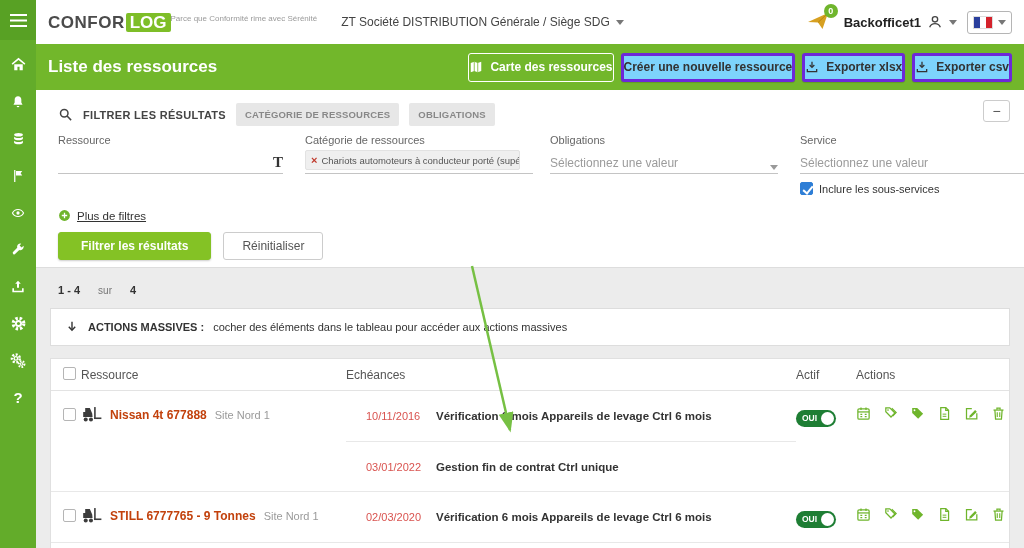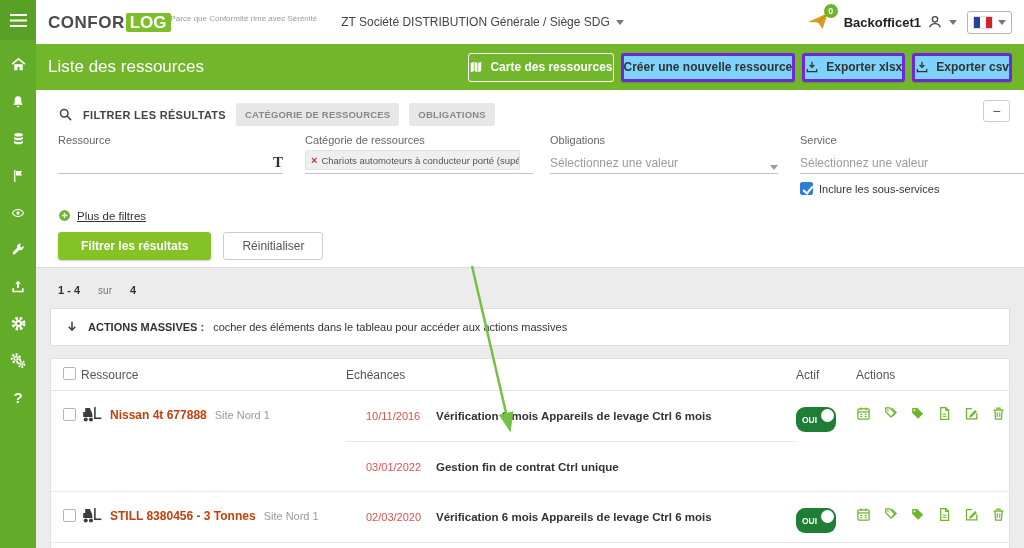--- a/index.html
+++ b/index.html
@@ -32,21 +32,21 @@
   .notif-badge { position:absolute; top:-5px; right:-4px; background:#6fb52c; color:#fff; font-size:9px; font-weight:bold; width:14px; height:14px; border-radius:50%; display:flex; align-items:center; justify-content:center; }
   .user { display:flex; align-items:center; gap:6px; cursor:pointer; }
   .user-name { font-size:13px; font-weight:bold; color:#222; }
   .flag-select { border:1px solid #b5b5b5; border-radius:3px; padding:4px 5px; display:flex; align-items:center; gap:5px; cursor:pointer; background:#fff; }
   .flag { width:20px; height:13px; display:flex; border:1px solid #ddd; }
   .flag > span { flex:1; }
   .flag .b { background:#2a3f9d; } .flag .w { background:#fff; } .flag .r { background:#d4222c; }
 
   
   .band { height:46px; background:#72b72b; display:flex; align-items:center; padding:0 12px; gap:7px; }
-  .band-title { font-size:17px; color:#fff; font-weight:400; }
+  .band-title { font-size:17px; color:#fff; font-weight:700; }
   .band-spacer { flex:1; }
   .btn { height:29px; display:inline-flex; align-items:center; gap:7px; padding:0 0; border-radius:3px; font-size:12px; font-weight:bold; cursor:pointer; white-space:nowrap; }
   .btn-outline-white { background:transparent; border:1px solid #fff; color:#fff; }
   .btn-white { background:#7dd3fc; border:3px solid #6d28d9; color:#333; box-shadow:0 1px 1px rgba(0,0,0,.15); }
 
   
   .filter-panel { position:relative; height:178px; background:#fff; border-bottom:1px solid #ddd; }
   .filter-head { position:absolute; top:13px; left:22px; display:flex; align-items:center; gap:10px; }
   .filter-title { font-size:11px; font-weight:bold; color:#444; letter-spacing:.3px; }
   .filter-chip { background:#e7e7e7; color:#888; font-size:9.5px; font-weight:bold; padding:6px 9px; border-radius:2px; cursor:pointer; letter-spacing:.2px; }
@@ -87,21 +87,21 @@
   .cell-check { padding:16px 0 0 12px; }
   .cell-res { padding-top:13px; display:flex; align-items:center; gap:8px; }
   .res-name { font-size:12px; font-weight:bold; color:#c2410c; cursor:pointer; white-space:nowrap; }
   .res-site { font-size:11px; color:#9a9a9a; white-space:nowrap; }
   .cell-eche { grid-column:3 / 5; }
   .eche-line { display:grid; grid-template-columns:90px 1fr; align-items:center; min-height:50px; }
   .eche-line + .eche-line { border-top:1px solid #e8e8e8; }
   .eche-date { font-size:11px; color:#d9534f; padding-left:20px; }
   .eche-label { font-size:11.5px; font-weight:bold; color:#333; }
   .cell-actif { padding-top:16px; }
-  .toggle { width:40px; height:25px; background:#1e7e34; border-radius:9px; display:inline-flex; align-items:center; cursor:pointer; position:relative; }
+  .toggle { width:40px; height:17px; background:#1e7e34; border-radius:9px; display:inline-flex; align-items:center; cursor:pointer; position:relative; }
   .toggle-label { color:#fff; font-size:8.5px; font-weight:bold; margin-left:6px; }
   .toggle-knob { position:absolute; right:2px; top:2px; width:13px; height:13px; background:#fff; border-radius:50%; }
   .cell-actions { padding-top:15px; display:flex; gap:12px; }
   .act { cursor:pointer; line-height:0; }
   .ic { width:15px; height:15px; color:#6fb52c; display:block; }
   .fork { width:21px; height:21px; color:#3c3c3c; flex:none; }
 
   
   .arrow-overlay { position:absolute; left:0; top:0; width:1024px; height:548px; pointer-events:none; z-index:30; }
 </style>
@@ -444,21 +444,21 @@
               </span>
           </div>
         </div>
 
         <div class="trow">
           <div class="cell-check"><span class="cb"></span></div>
           <div class="cell-res">
             <svg class="fork" viewBox="0 0 24 24">
                 <use href="#i-fork"></use>
               </svg>
-            <span class="res-name">STILL 8380456 - 3 Tonnes</span>
+            <span class="res-name">STILL 6777765 - 9 Tonnes</span>
             <span class="res-site">Site Nord 1</span>
           </div>
           <div class="cell-eche">
             <div class="eche-line">
               <span class="eche-date">02/03/2020</span>
               <span class="eche-label">Vérification 6 mois Appareils de levage Ctrl 6 mois</span>
             </div>
           </div>
           <div class="cell-actif">
             <span class="toggle">

